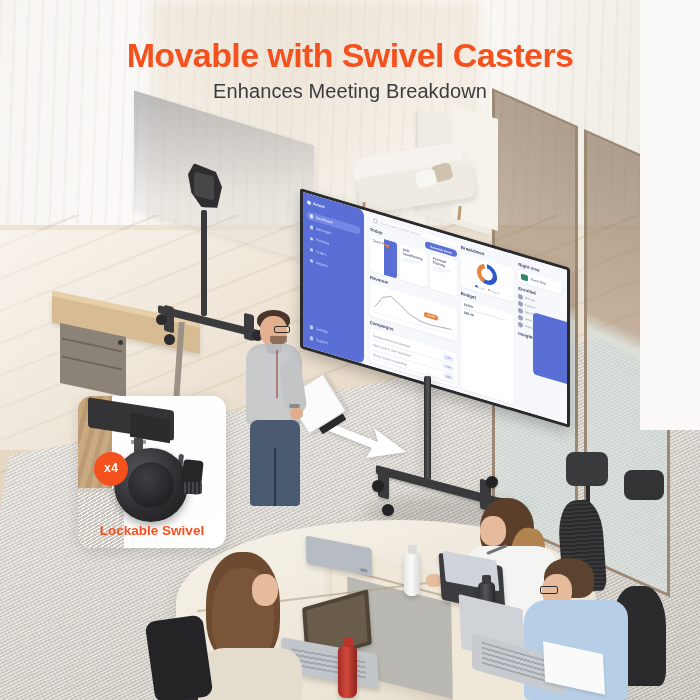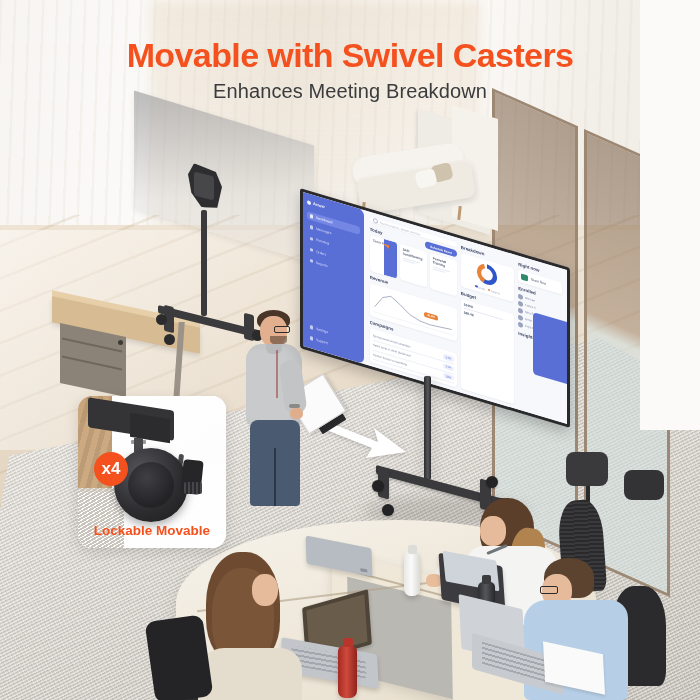--- a/index.html
+++ b/index.html
@@ -284,21 +284,21 @@
   .in-stem-b{position:absolute;left:53px;top:44px;width:15px;height:4px;background:#9a9a9e;border-radius:1px;}
   .in-wheel{position:absolute;left:36px;top:52px;width:74px;height:74px;border-radius:50%;
     background:radial-gradient(circle at 36% 32%,#55555a,#2c2c2f 58%,#1c1c1e 100%);box-shadow:0 4px 8px rgba(0,0,0,.3);}
   .in-wheel-in{position:absolute;left:50px;top:66px;width:46px;height:46px;border-radius:50%;
     background:radial-gradient(circle at 40% 34%,#3f3f44,#232326 70%);}
   .in-lock{position:absolute;left:104px;top:64px;width:20px;height:34px;background:#262629;border-radius:4px;transform:rotate(6deg);}
   .in-lock-t{position:absolute;left:106px;top:86px;width:18px;height:12px;background:#3a3a3e;border-radius:2px;
     background-image:repeating-linear-gradient(90deg,#47474b 0 2px,#2a2a2d 2px 4px);}
   .in-lock-s{position:absolute;left:100px;top:58px;width:5px;height:16px;background:#4b4b50;border-radius:2px;transform:rotate(8deg);}
   .badge{position:absolute;left:16px;top:56px;width:34px;height:34px;border-radius:50%;display:flex;align-items:center;justify-content:center;
-    color:#fff;font-weight:bold;font-size:17px;}
+    color:#fff;font-weight:bold;font-size:12px;font-family:Liberation Mono, monospace;}
   .in-label{position:absolute;left:0;bottom:10px;width:148px;text-align:center;font-weight:bold;font-size:13.5px;}
 </style>
 </head>
 <body>
 
 <div id="stage">
 
   <div class="wall-back"></div>
   <div class="wall-stripes"></div>
   <div class="wall-warm"></div>
@@ -634,16 +634,16 @@
       <div class="in-arm2"></div>
       <div class="in-stem-b"></div>
       <div class="in-stem"></div>
       <div class="in-lock-s"></div>
       <div class="in-wheel"></div>
       <div class="in-wheel-in"></div>
       <div class="in-lock"></div>
       <div class="in-lock-t"></div>
     </div>
     <div class="badge" style="background:#F4511E">x4</div>
-    <div class="in-label" style="color:#F4511E">Lockable Movable</div>
+    <div class="in-label" style="color:#F4511E">Lockable Swivel</div>
   </div>
 
 </div>
 
 </body></html>

